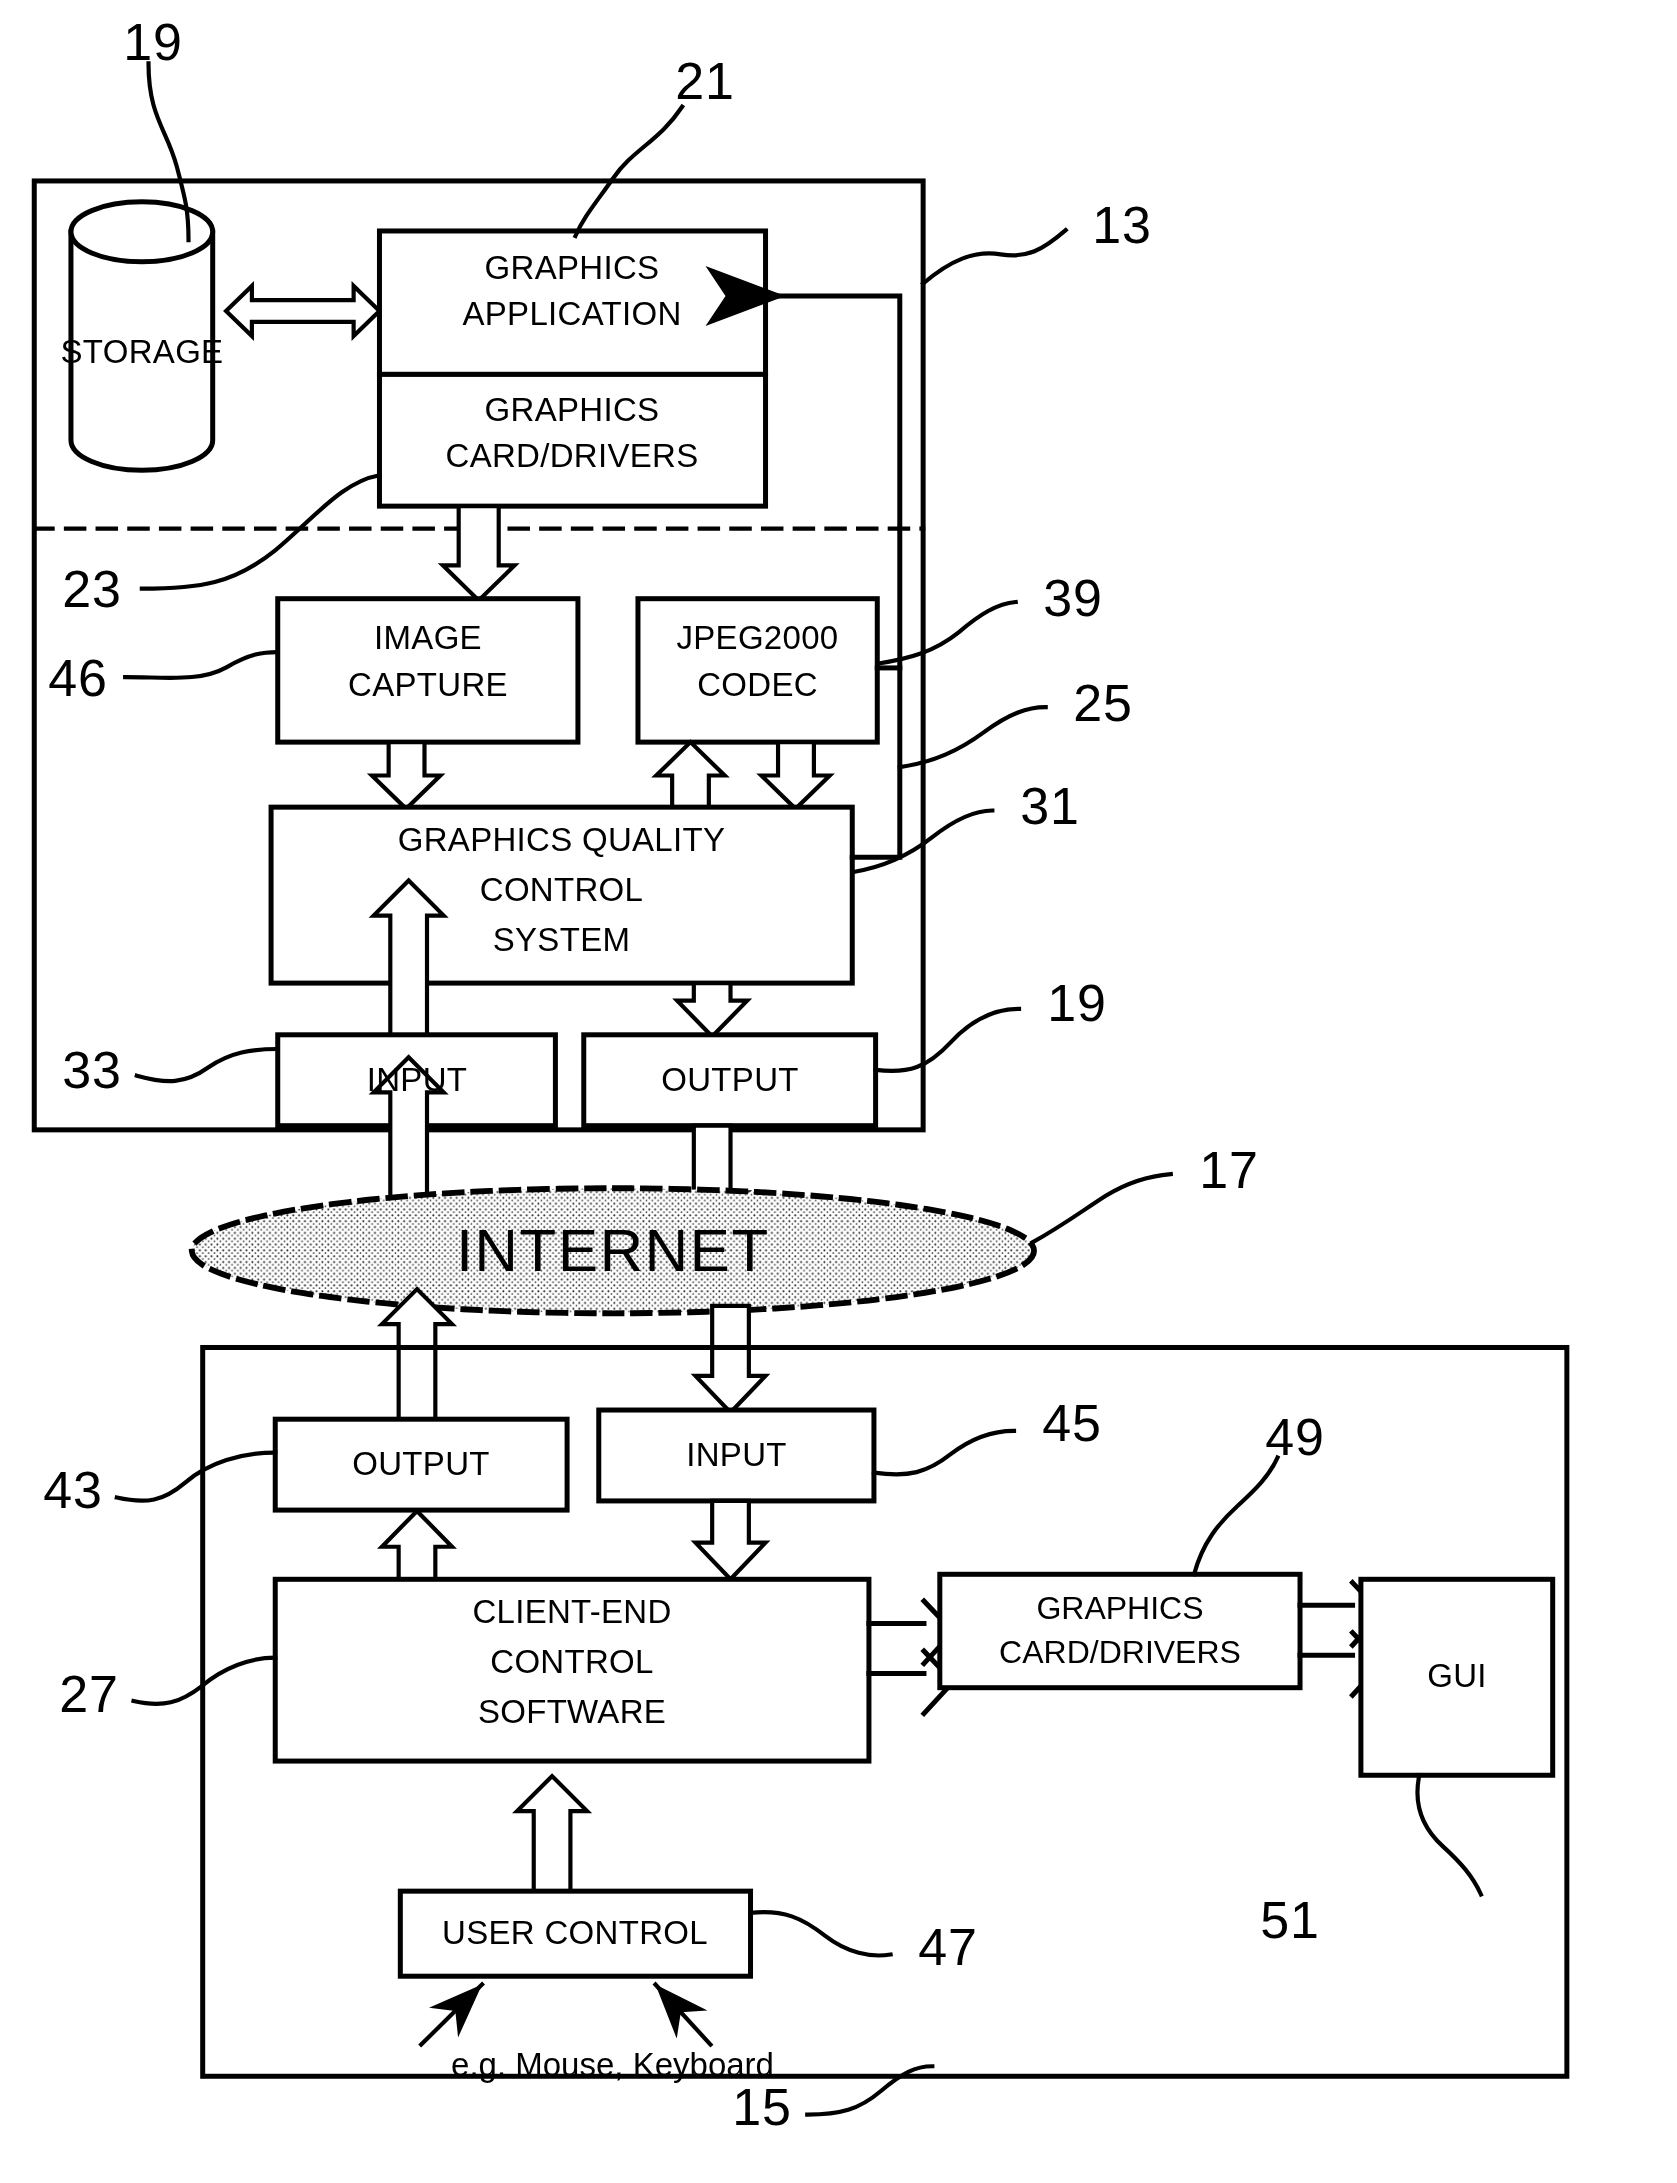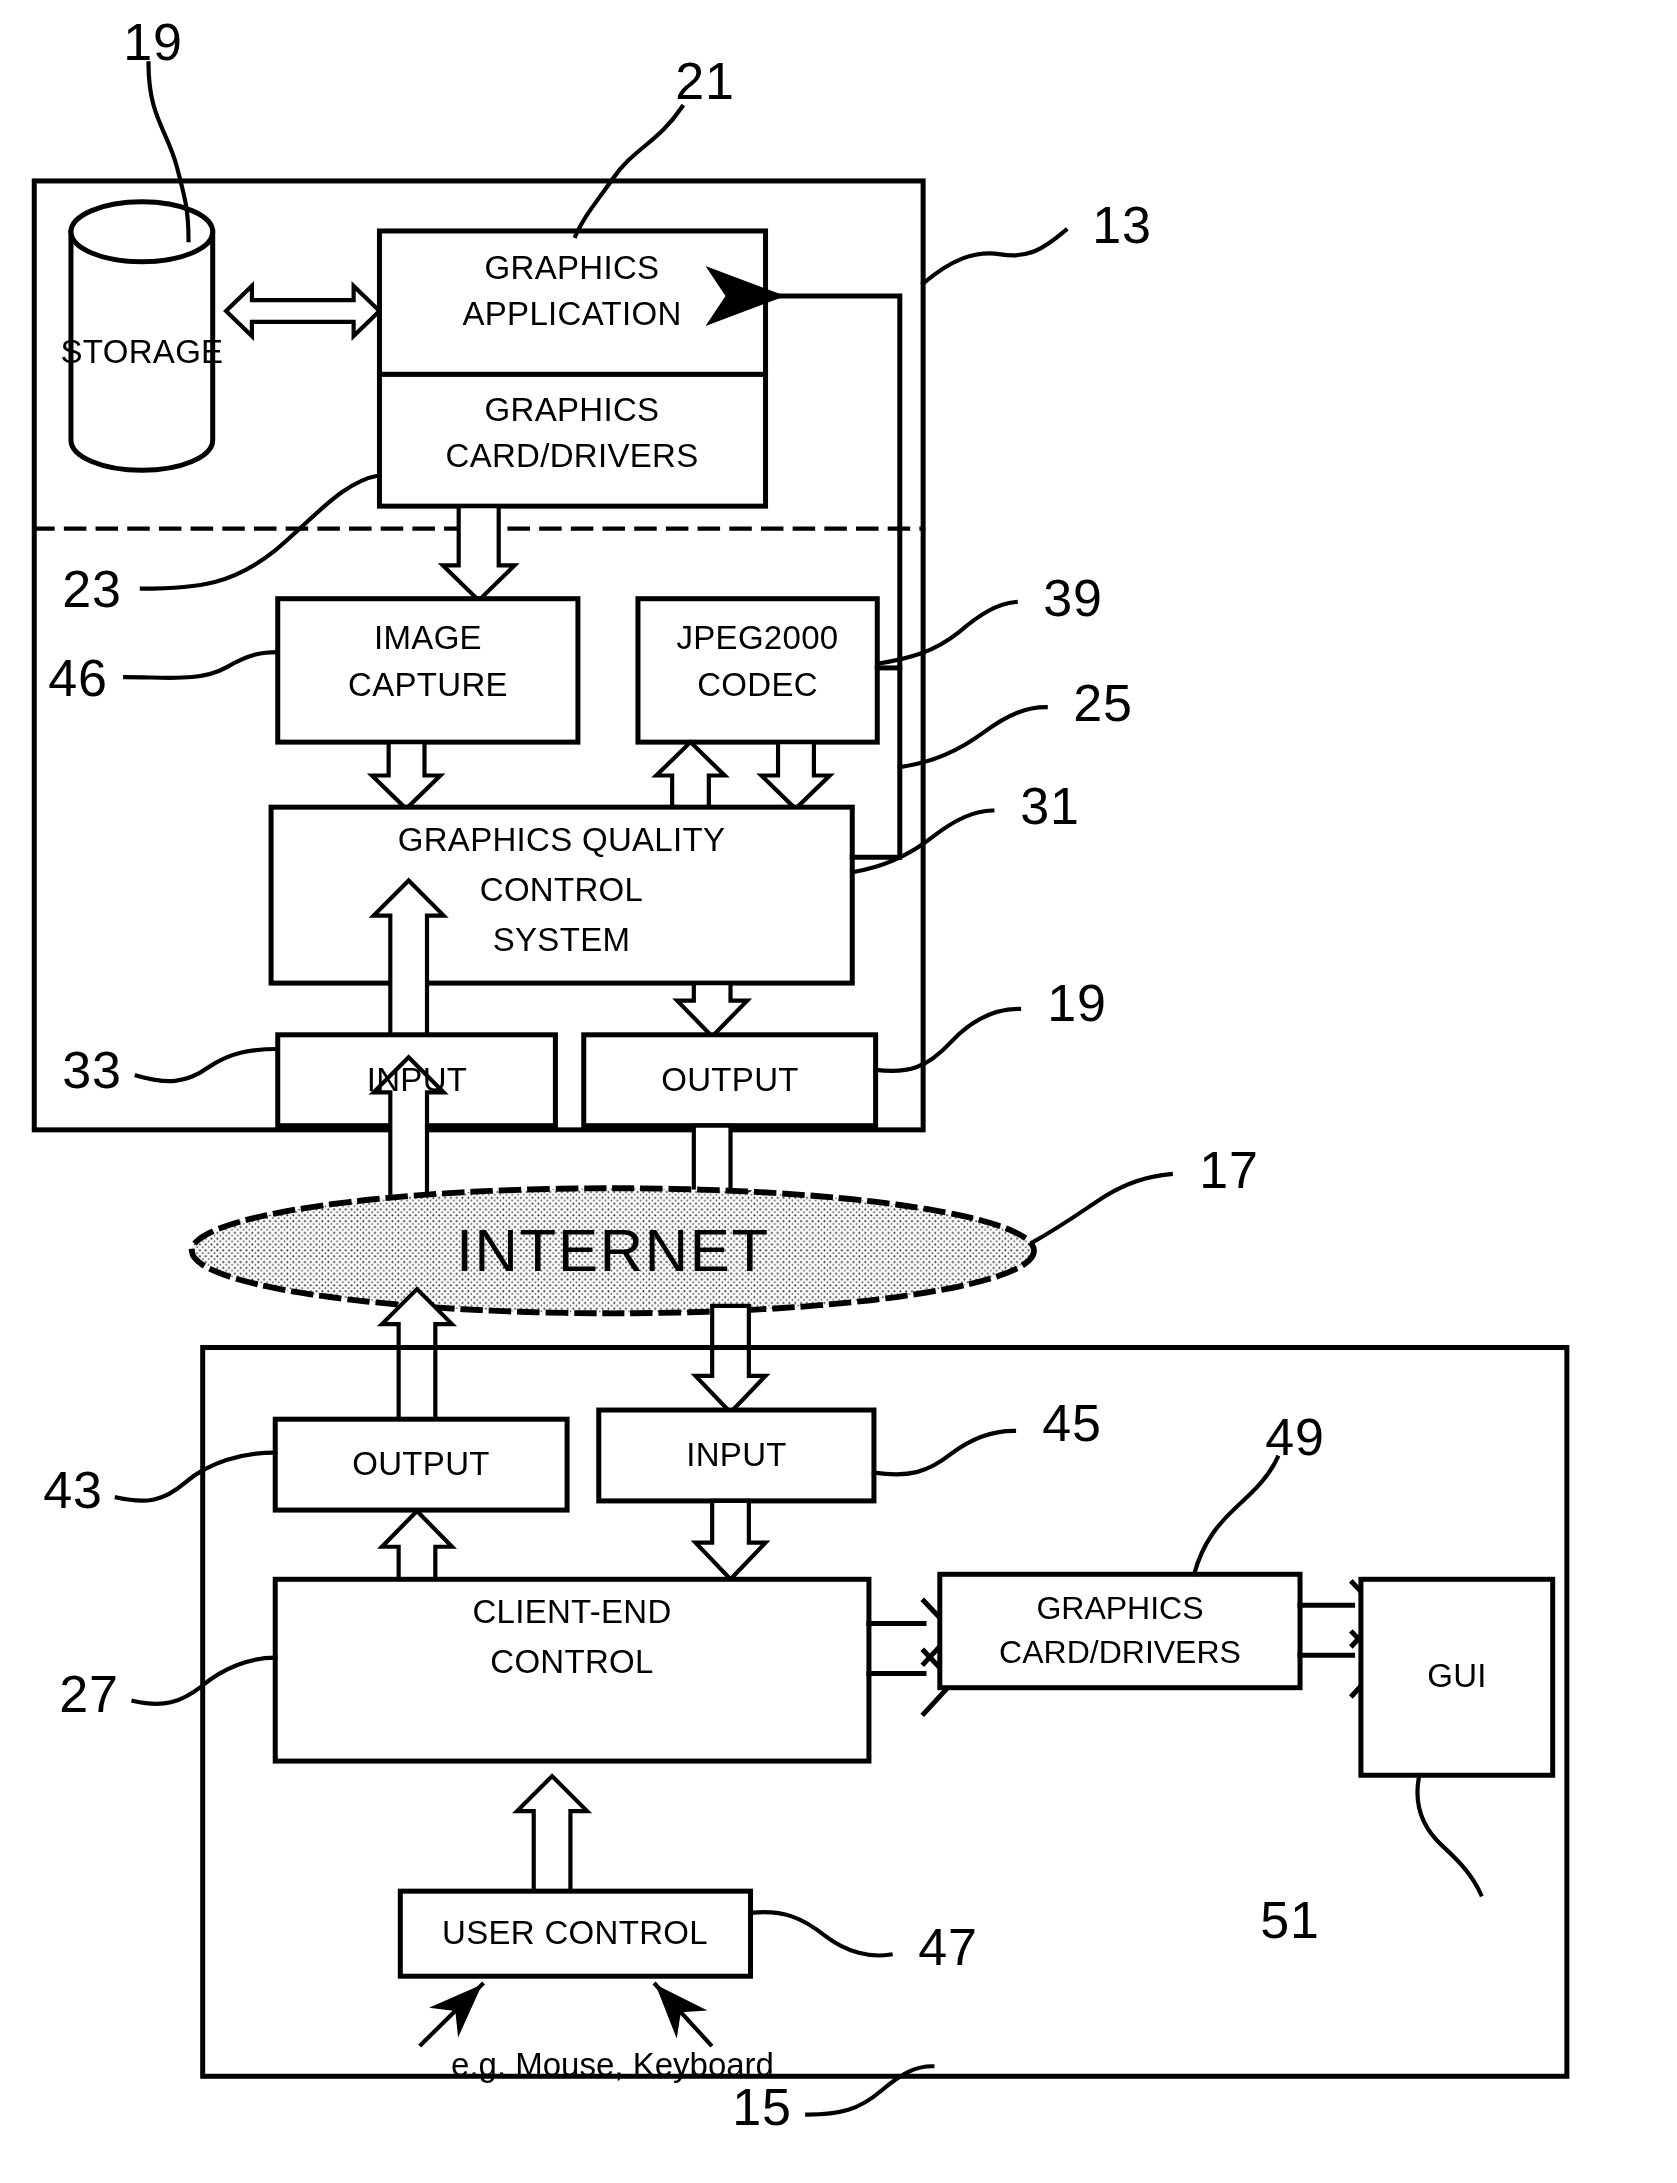--- a/index.html
+++ b/index.html
@@ -219,20 +219,21 @@
   <div class="txt boxlabel ctr" style="left:278px;top:1062px;width:278px;height:37px;">INPUT</div>
   <div class="txt boxlabel ctr" style="left:584px;top:1062px;width:292px;height:37px;">OUTPUT</div>
 
   <div class="txt netlabel ctr" style="left:363px;top:1222px;width:500px;height:58px;">INTERNET</div>
 
   <div class="txt boxlabel ctr" style="left:275px;top:1446px;width:292px;height:37px;">OUTPUT</div>
   <div class="txt boxlabel ctr" style="left:599px;top:1437px;width:275px;height:37px;">INPUT</div>
 
   <div class="txt boxlabel ctr" style="left:275px;top:1594px;width:594px;height:37px;">CLIENT-END</div>
   <div class="txt boxlabel ctr" style="left:275px;top:1644px;width:594px;height:37px;">CONTROL</div>
+  <div class="txt boxlabel ctr" style="left:275px;top:1694px;width:594px;height:37px;">SOFTWARE</div>
 
   <div class="txt boxlabel-sm ctr" style="left:940px;top:1591px;width:360px;height:35px;">GRAPHICS</div>
   <div class="txt boxlabel-sm ctr" style="left:940px;top:1635px;width:360px;height:35px;">CARD/DRIVERS</div>
 
   <div class="txt boxlabel ctr" style="left:1361px;top:1658px;width:192px;height:37px;">GUI</div>
 
   <div class="txt boxlabel ctr" style="left:400px;top:1915px;width:350px;height:37px;">USER CONTROL</div>
 
   <div class="txt egnote" style="left:379px;top:2047px;width:467px;text-align:center;">e.g. Mouse, Keyboard</div>
 

